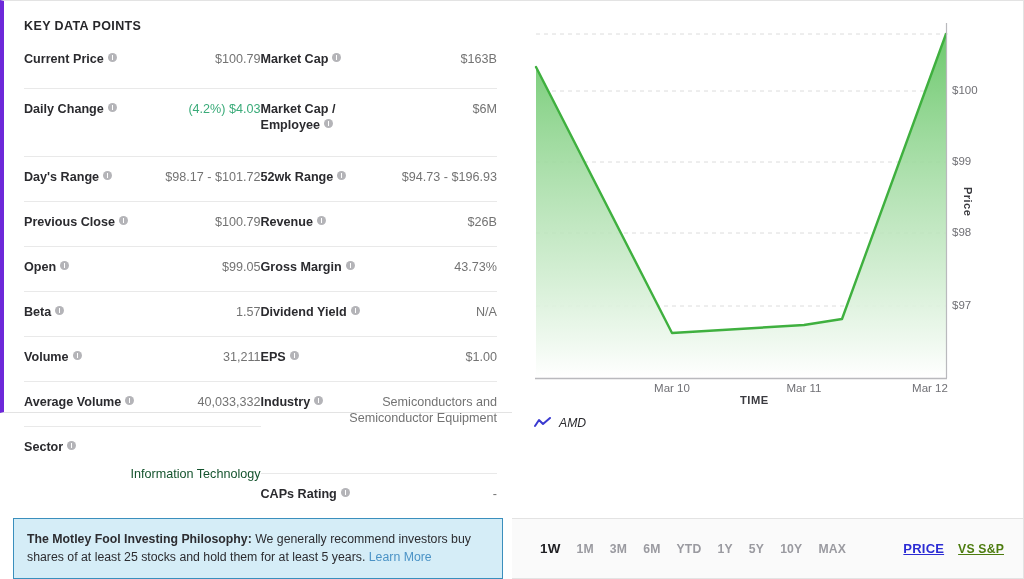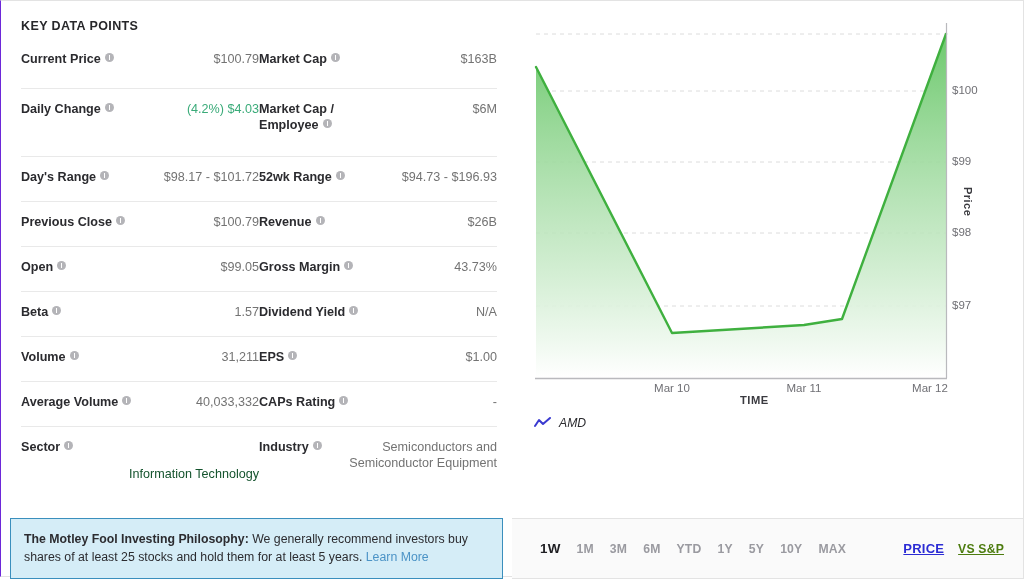--- a/index.html
+++ b/index.html
@@ -14,23 +14,23 @@
     position: relative;
     width: 1024px; height: 579px;
     display: flex;
     background: #fff;
     overflow: hidden;
   }
 
   
   .left-panel {
     position: relative;
-    width: 512px; height: 577px;
+    width: 512px; height: 413px;
     background: #fff;
-    border-left: 1px solid #6d28d9;
+    border-left: 4px solid #6d28d9;
     border-top: 1px solid #e3e3e3;
     border-bottom: 1px solid #e3e3e3;
     display: flex;
     flex-direction: column;
   }
   .kdp-title {
     font-size: 12.5px;
     font-weight: bold;
     letter-spacing: 0.4px;
     color: #27272a;
@@ -264,27 +264,27 @@
             <div class="kdp-value">43.73%</div>
           </div>
           <div class="kdp-row">
             <div class="kdp-label">Dividend Yield<span class="info-icon"></span></div>
             <div class="kdp-value">N/A</div>
           </div>
           <div class="kdp-row">
             <div class="kdp-label">EPS<span class="info-icon"></span></div>
             <div class="kdp-value">$1.00</div>
           </div>
-          <div class="kdp-row">
-            <div class="kdp-label">CAPs Rating<span class="info-icon"></span></div>
-            <div class="kdp-value">-</div>
-          </div>
           <div class="kdp-row taller">
             <div class="kdp-label">Industry<span class="info-icon"></span></div>
             <div class="kdp-value">Semiconductors and Semiconductor Equipment</div>
+          </div>
+          <div class="kdp-row">
+            <div class="kdp-label">CAPs Rating<span class="info-icon"></span></div>
+            <div class="kdp-value">-</div>
           </div>
         </div>
     </div>
 
     <div class="philosophy">
       <b>The Motley Fool Investing Philosophy:</b><span> We generally recommend investors buy shares of at least 25 stocks and hold them for at least 5 years. </span><span class="lm">Learn More</span>
     </div>
   </div>
 
   <div class="right-panel">

